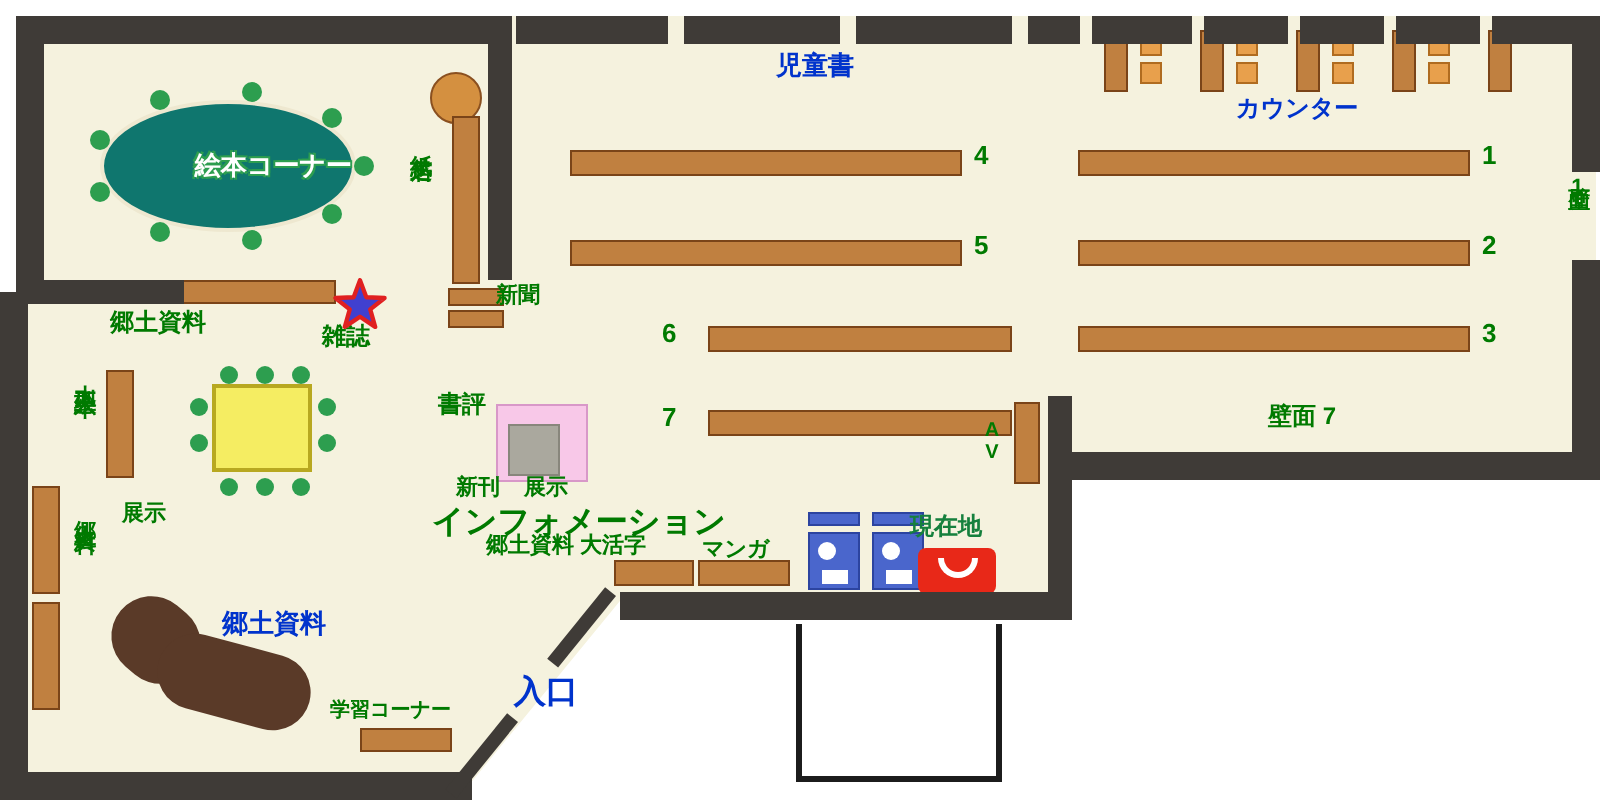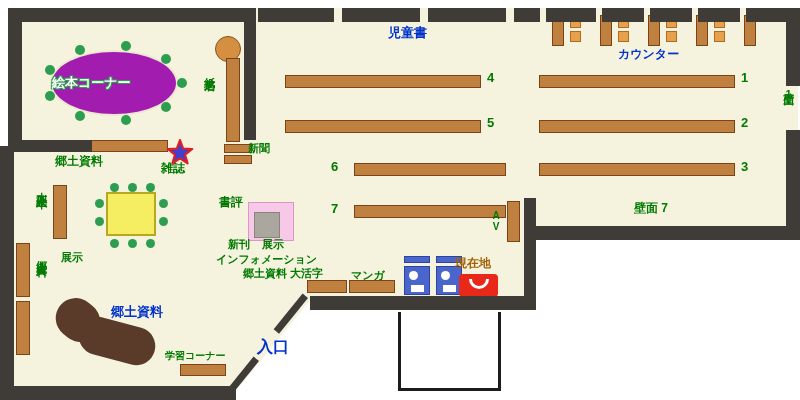--- a/index.html
+++ b/index.html
@@ -4,28 +4,28 @@
 <style>
   html,body{margin:0;padding:0;background:#fff;}
   #stage{position:relative;width:800px;height:400px;background:#fff;overflow:hidden;
          font-family:"Liberation Sans", sans-serif;}
   .abs{position:absolute;}
   .floor{position:absolute;inset:0;background:#f5f2de;
          clip-path:polygon(8px 8px,798px 8px,798px 240px,536px 240px,536px 298px,312px 298px,230px 398px,8px 398px);}
   .wall{position:absolute;background:#3f3b37;}
   .shelf{position:absolute;background:#c08040;border:1px solid #7a4418;box-sizing:border-box;}
   .lbl{position:absolute;font-weight:bold;white-space:nowrap;line-height:1.15;}
-  .green{color:#007a00;} .blue{color:#0033cc;} .red{color:#a16207;}
+  .green{color:#007a00;} .blue{color:#0033cc;} .red{color:#15803d;}
   .vert{writing-mode:vertical-rl;text-orientation:upright;letter-spacing:2px;}
   .dot{position:absolute;width:10px;height:10px;border-radius:50%;background:#2d9e4f;}
   .tdot{position:absolute;width:9px;height:9px;border-radius:50%;background:#2d9e4f;}
   .chair{position:absolute;width:11px;height:11px;background:#e8a04c;border:1px solid #b06c20;box-sizing:border-box;}
   .oval{position:absolute;left:50px;top:50px;width:128px;height:66px;border-radius:50%;
-        background:#a21caf;border:2px solid #eee8d0;box-sizing:border-box;
-        display:flex;align-items:center;justify-content:flex-start;}
+        background:#0f766e;border:2px solid #eee8d0;box-sizing:border-box;
+        display:flex;align-items:center;justify-content:flex-end;}
   .oval .lbl-in{font-size:13px;font-weight:bold;color:#fff;
         text-shadow:-1px -1px 0 #2d9e4f,1px -1px 0 #2d9e4f,-1px 1px 0 #2d9e4f,1px 1px 0 #2d9e4f;}
   .ytable{position:absolute;left:106px;top:192px;width:50px;height:44px;background:#f5ed62;
           border:2px solid #b8a820;box-sizing:border-box;}
   .pink{position:absolute;left:248px;top:202px;width:46px;height:39px;background:#f8c8e8;border:1px solid #d898c8;box-sizing:border-box;}
   .grayin{position:absolute;left:254px;top:212px;width:26px;height:26px;background:#aaa89e;border:1px solid #88867c;box-sizing:border-box;}
   .circle{position:absolute;left:215px;top:36px;width:26px;height:26px;border-radius:50%;background:#d49040;border:1px solid #8a5020;box-sizing:border-box;}
   .counterA{position:absolute;left:55px;top:300px;width:46px;height:40px;border-radius:20px;background:#5a3a28;transform:rotate(40deg);}
   .counterB{position:absolute;left:78px;top:322px;width:78px;height:38px;border-radius:19px;background:#5a3a28;transform:rotate(15deg);}
   .tbar{position:absolute;width:26px;height:7px;background:#4a66cc;border:1px solid #2c44a0;box-sizing:border-box;}
@@ -176,21 +176,21 @@
   <div class="lbl green" style="left:741px;top:116px;font-size:13px">2</div>
   <div class="lbl green" style="left:741px;top:160px;font-size:13px">3</div>
 
   <div class="lbl green vert" style="left:35px;top:183px;font-size:11px">大型絵本</div>
   <div class="lbl green" style="left:61px;top:251px;font-size:11px">展示</div>
   <div class="lbl green vert" style="left:35px;top:251px;font-size:11px">郷土資料</div>
 
   <div class="lbl green" style="left:219px;top:196px;font-size:12px">書評</div>
   <div class="lbl green" style="left:228px;top:238px;font-size:11px">新刊</div>
   <div class="lbl green" style="left:262px;top:238px;font-size:11px">展示</div>
-  <div class="lbl green" style="left:216px;top:253px;font-size:11px">インフォメーション</div>
+  <div class="lbl green" style="left:216px;top:253px;font-size:16px">インフォメーション</div>
   <div class="lbl green" style="left:243px;top:267px;font-size:11px">郷土資料</div>
 
   <div class="lbl green" style="left:290px;top:267px;font-size:11px">大活字</div>
   <div class="lbl green" style="left:351px;top:269px;font-size:11px">マンガ</div>
   <div class="lbl red" style="left:455px;top:257px;font-size:12px">現在地</div>
   <div class="lbl green vert" style="left:490px;top:210px;font-size:10px;letter-spacing:0">AV</div>
 
   <div class="lbl blue" style="left:111px;top:305px;font-size:13px">郷土資料</div>
   <div class="lbl green" style="left:165px;top:350px;font-size:10px">学習コーナー</div>
   <div class="lbl blue" style="left:257px;top:338px;font-size:16px">入口</div>

